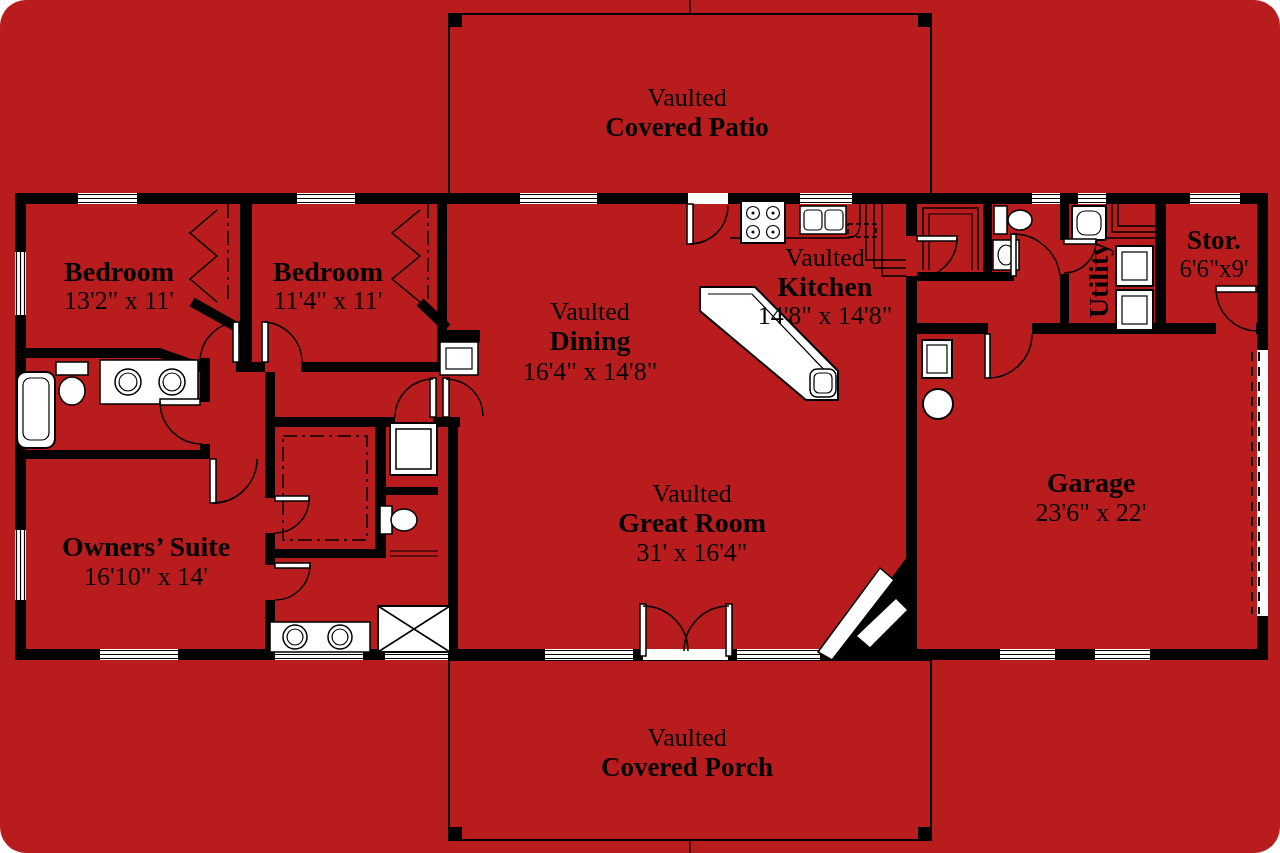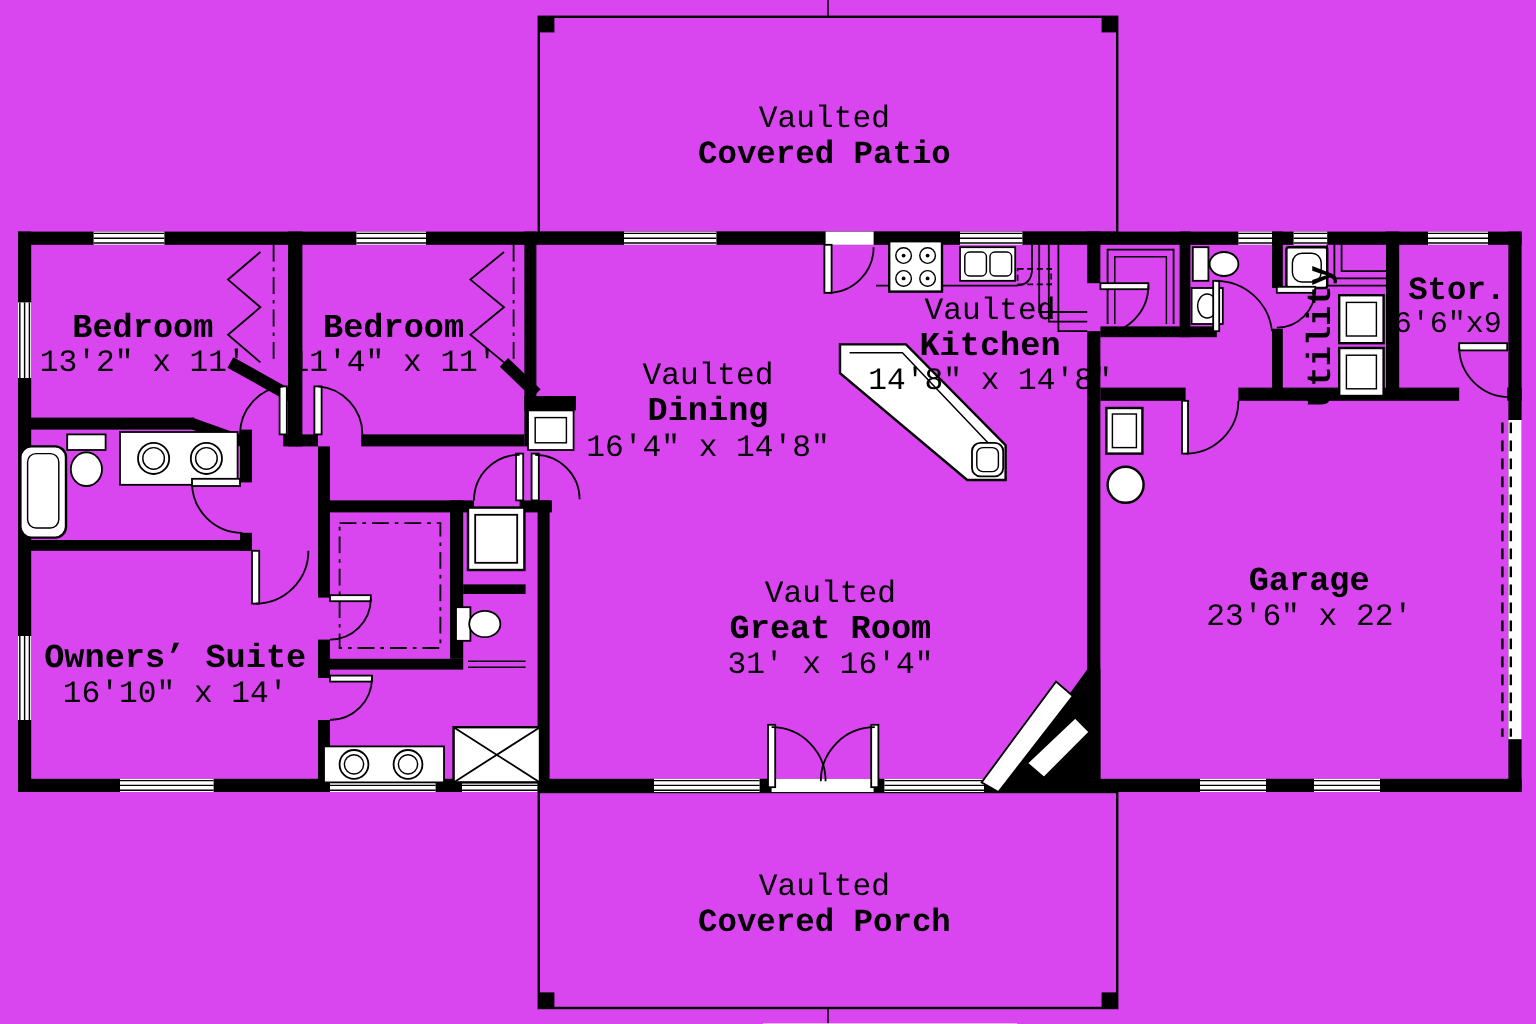--- a/index.html
+++ b/index.html
@@ -1,17 +1,17 @@
 <!DOCTYPE html>
 <html><head>
 <meta charset="utf-8">
 <style>
   html,body{margin:0;padding:0;background:#fff;}
-  .plan-wrap{position:relative;width:1280px;height:853px;background:#d946ef;overflow:hidden;
-             font-family:Liberation Mono, monospace;}
+  .plan-wrap{position:relative;width:1280px;height:853px;background:#b91c1c;overflow:hidden;
+             font-family:Liberation Serif, serif;border-radius:26px;}
   svg{display:block;}
   .wall{fill:#000;stroke:none;}
   .fix{fill:#fff;stroke:#000;stroke-width:2;}
   .fix15{fill:none;stroke:#000;stroke-width:1.5;}
   .fix1{fill:none;stroke:#000;stroke-width:1.2;}
   .winline{stroke:#000;stroke-width:1.2;}
   .arc{fill:none;stroke:#000;stroke-width:1.5;}
   .leaf{fill:#fff;stroke:#000;stroke-width:1.5;}
   .dashdot{fill:none;stroke:#000;stroke-width:1.5;stroke-dasharray:14 5 3 5;}
   .dash{fill:none;stroke:#000;stroke-width:2;stroke-dasharray:9 6;}

